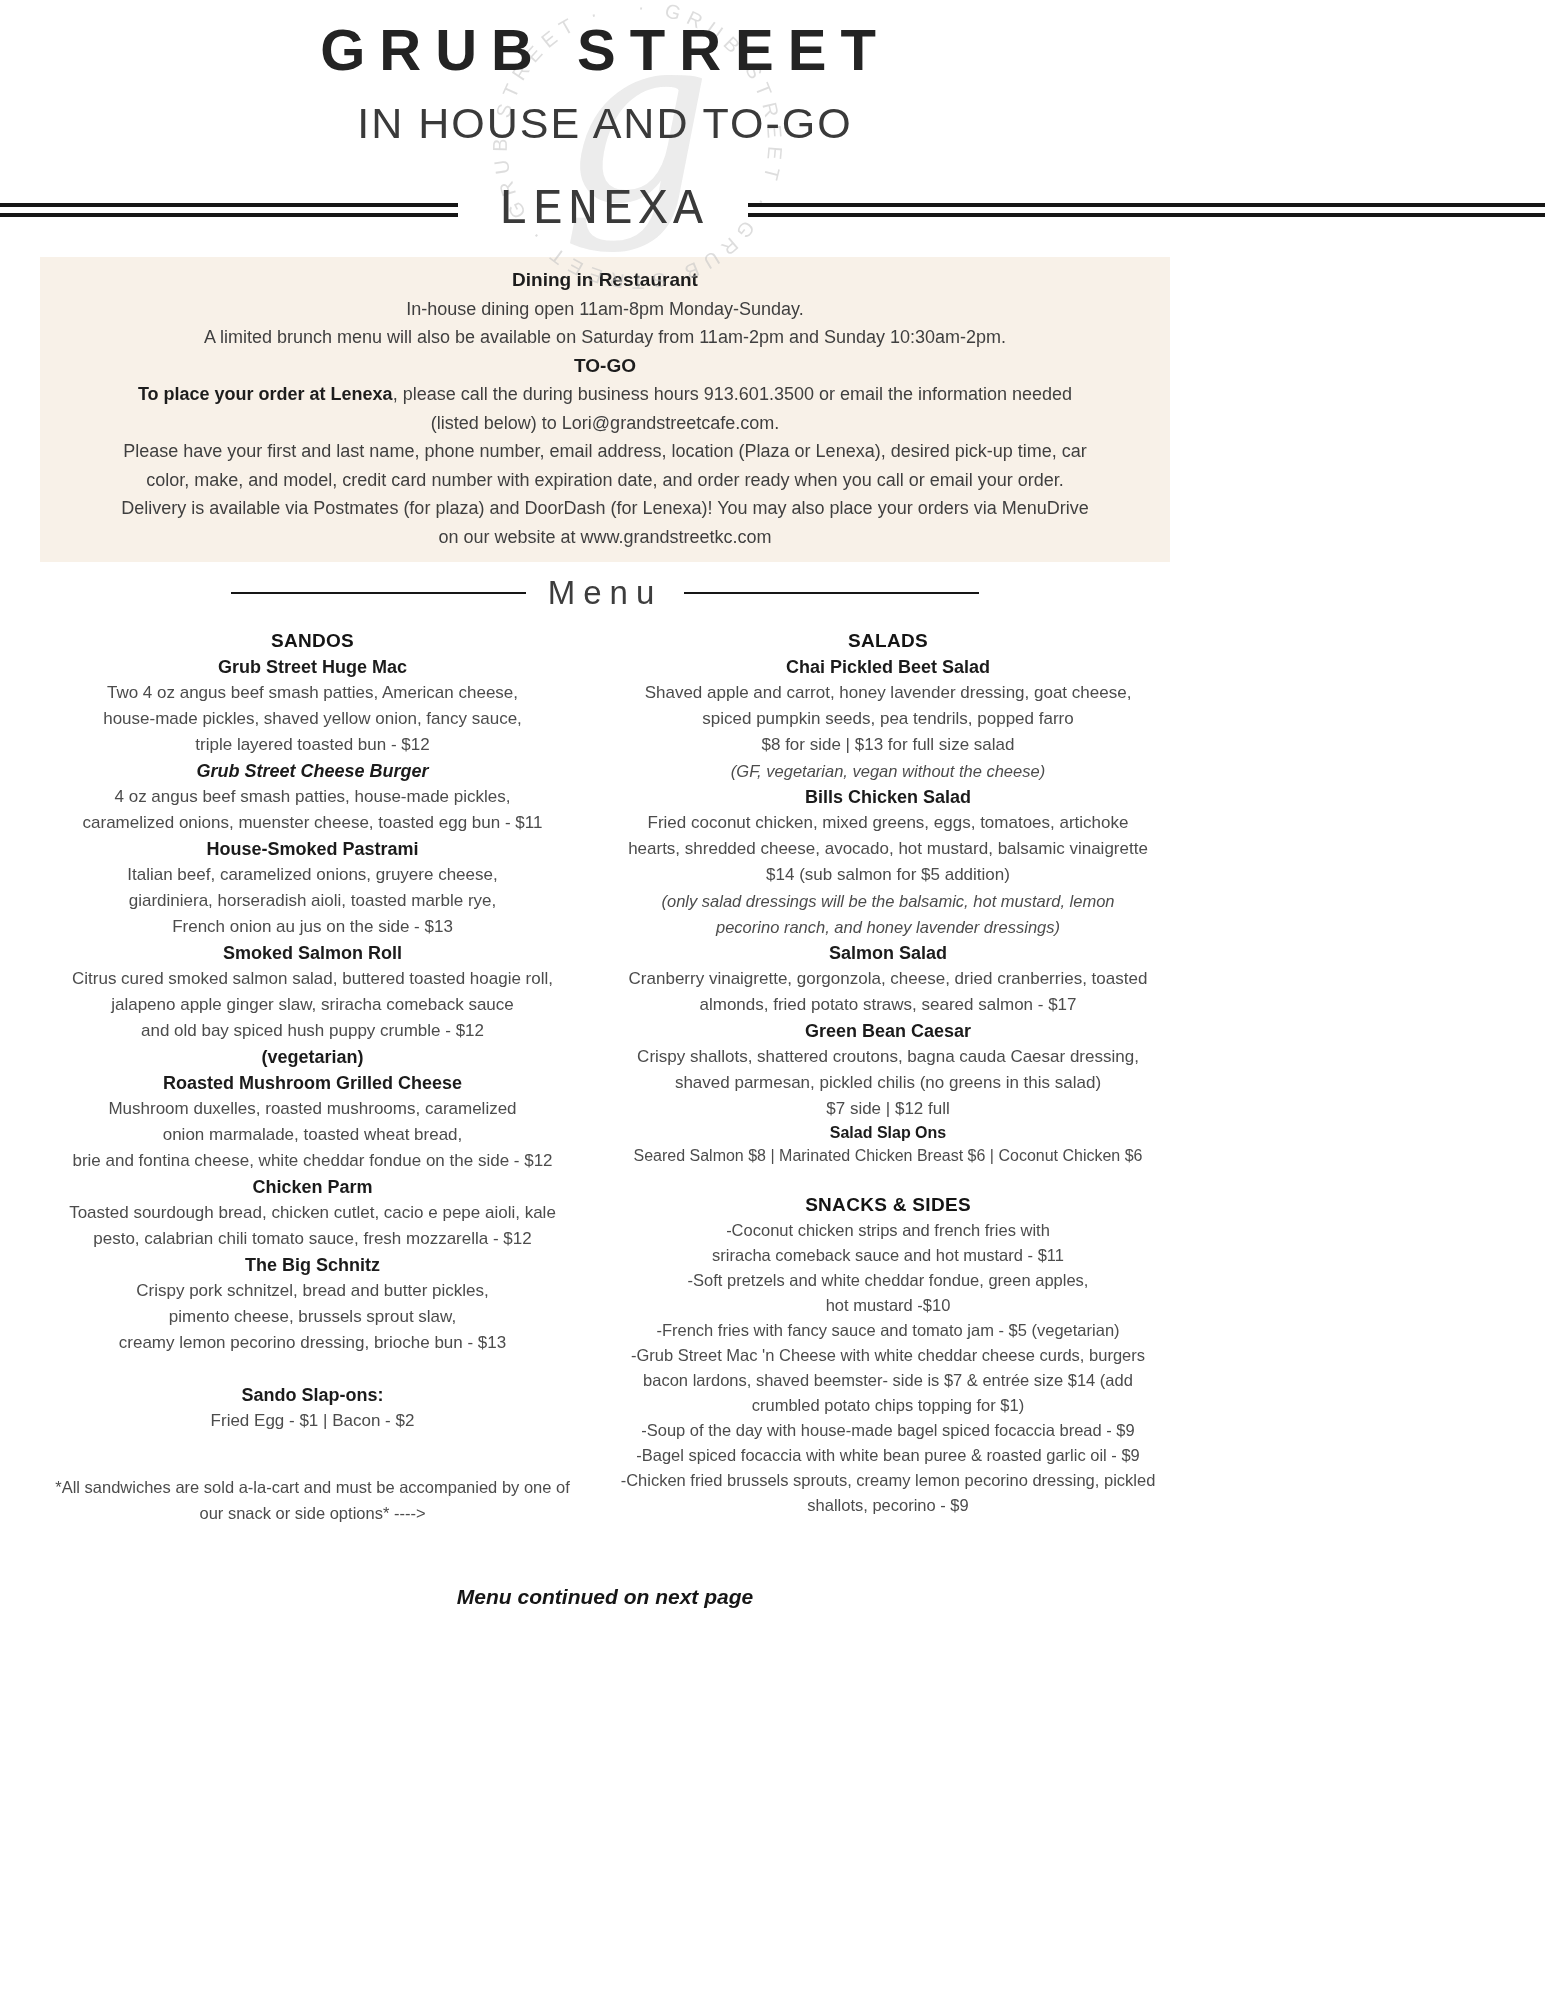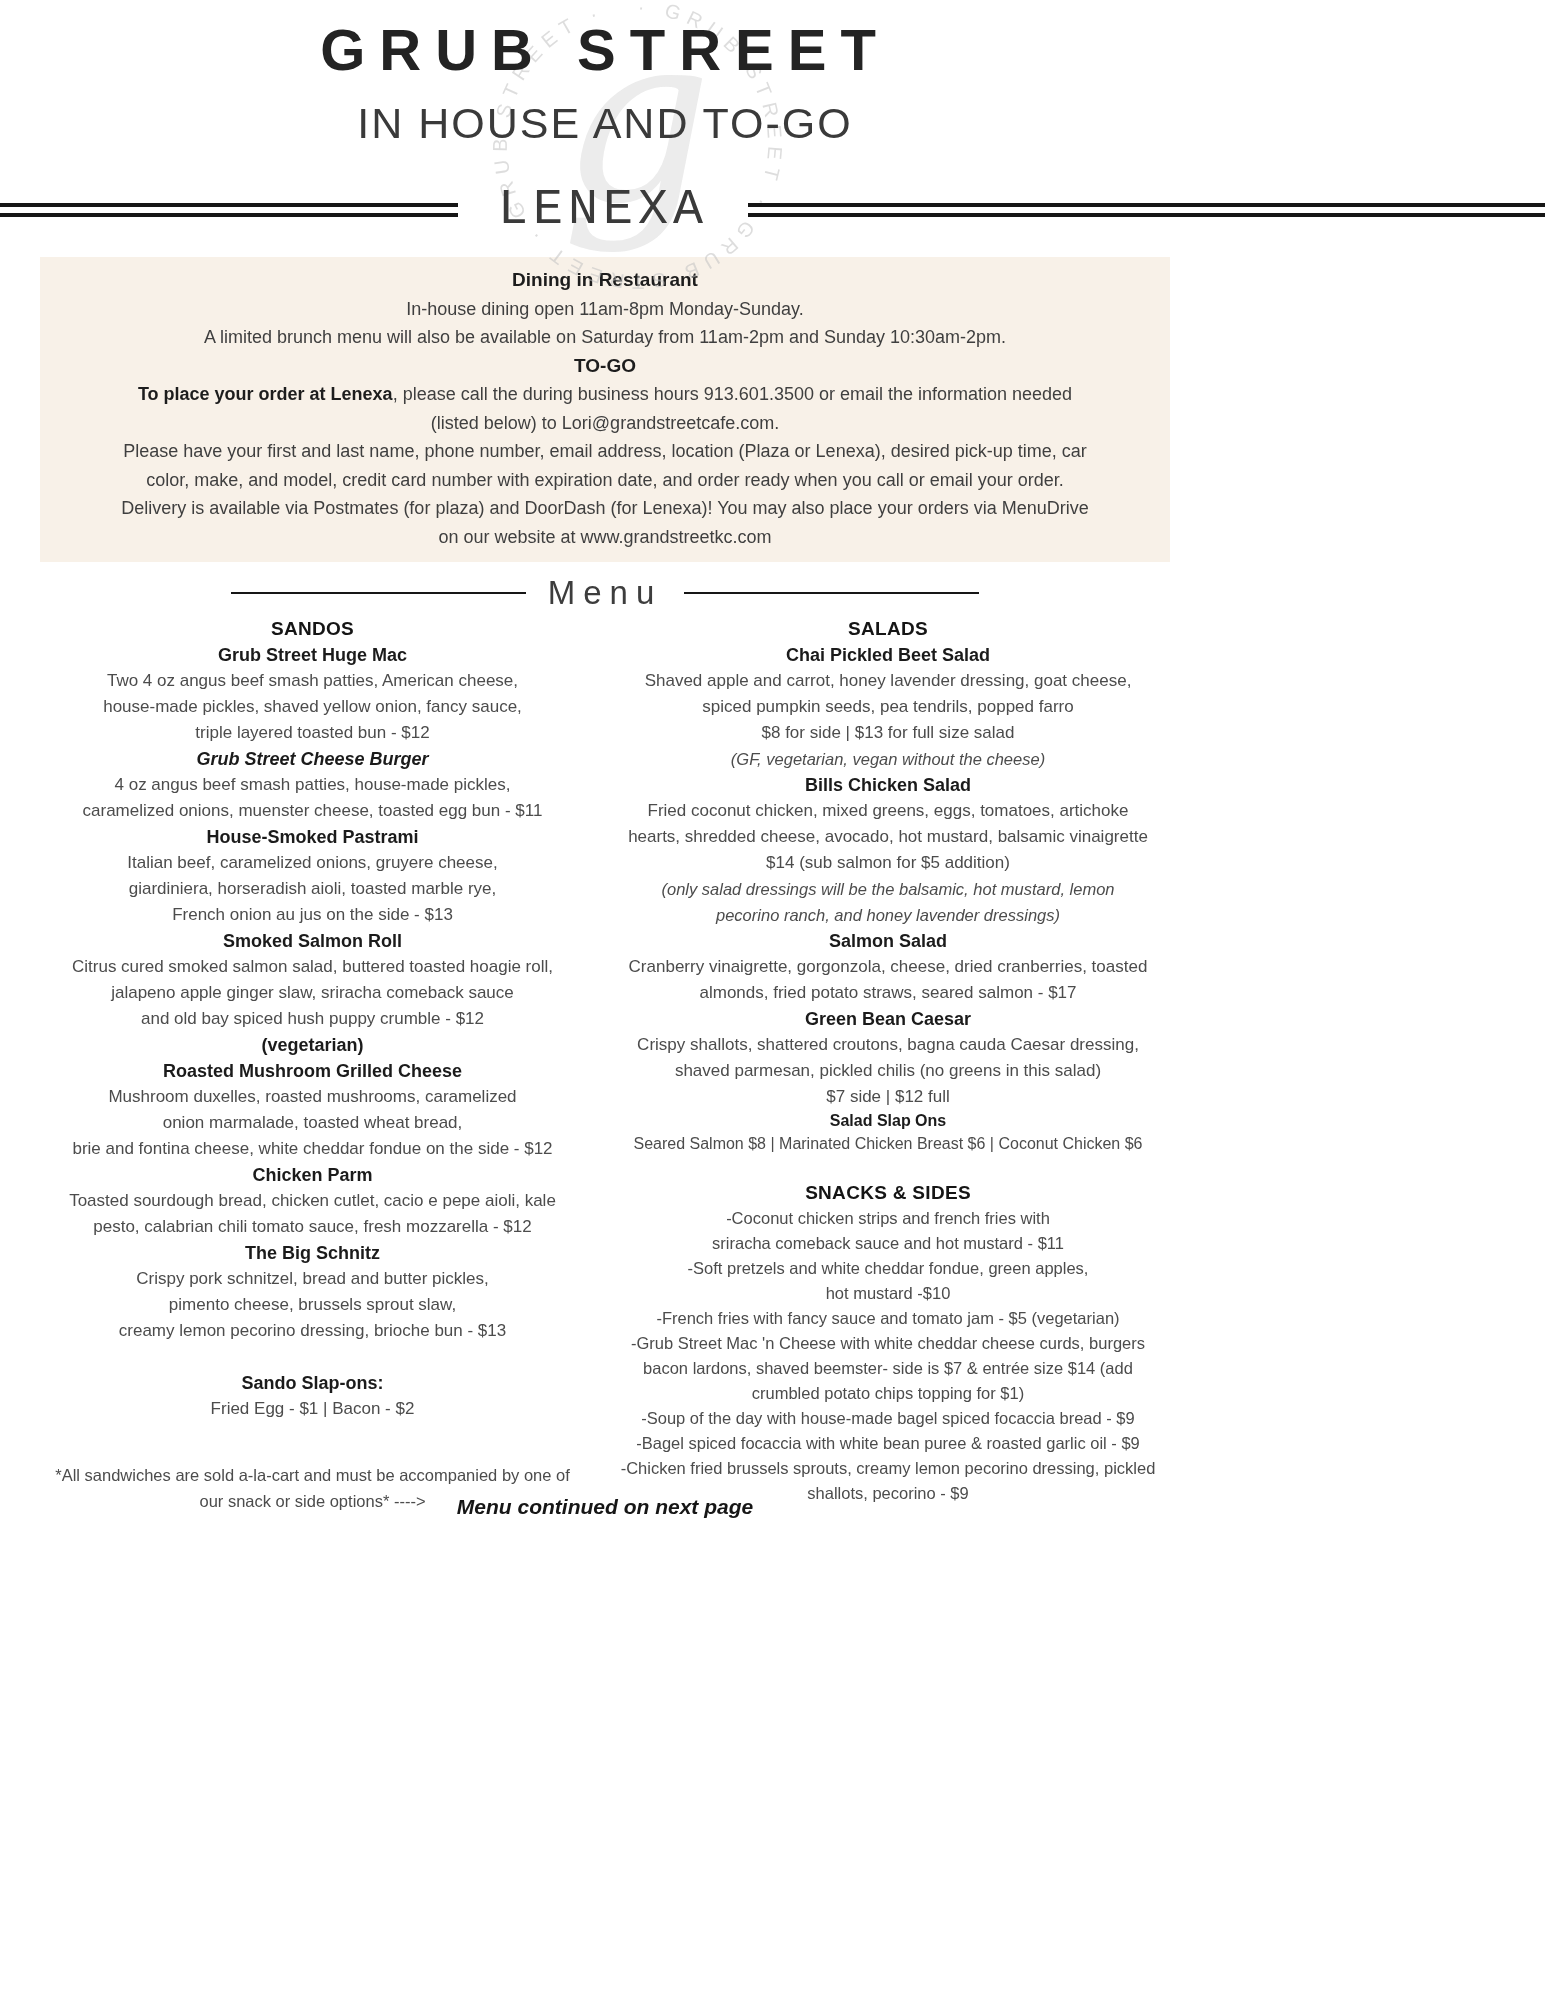--- a/index.html
+++ b/index.html
@@ -32,21 +32,21 @@
   .info-bold-title { font-weight:700; font-size:19px; color:#1d1d1d; }
   .pre { white-space:pre-line; }
   .order-lead { font-weight:700; color:#1d1d1d; }
 
   
   .menu-heading { display:flex; align-items:center; justify-content:center; margin-top:12px; height:38px; }
   .menu-rule { width:295px; height:2px; background:#161616; }
   .menu-title { font-size:33px; font-weight:400; letter-spacing:8px; color:#3d3d3d; margin:0 22px; }
 
   
-  .columns { display:flex; gap:23px; margin-top:4px; }
+  .columns { display:flex; gap:23px; margin-top:16px; }
   .col { text-align:center; }
   .col-left { width:545px; }
   .col-right { width:560px; }
 
   .section-title { font-size:19px; font-weight:700; color:#151515; line-height:26px; letter-spacing:.3px; }
   .item-name { font-size:18px; font-weight:700; color:#1b1b1b; line-height:26px; }
   .item-name.italic { font-style:italic; }
   .item-desc { font-size:17px; font-weight:300; color:#4c4c4c; line-height:26px; white-space:pre-line; }
   .item-note { font-size:16.5px; font-weight:300; font-style:italic; color:#4c4c4c; line-height:26px; white-space:pre-line; }
 
@@ -58,21 +58,21 @@
 
   .salad-slapons { margin-top:0; }
   .salad-slapons .slapons-title { font-size:16px; line-height:22px; }
   .salad-slapons .slapons-text { font-size:16px; line-height:24px; white-space:nowrap; }
 
   .snacks { margin-top:24px; }
   .snack-item { font-size:16.5px; font-weight:300; color:#4c4c4c; line-height:25px; white-space:pre-line; }
 
   
   .page-footer {
-    position:absolute; left:40px; top:1495px; width:1130px; text-align:center;
+    position:absolute; left:40px; top:1585px; width:1130px; text-align:center;
     font-size:21px; font-weight:700; font-style:italic; color:#161616;
   }
 </style>
 </head>
 <body>
 
 <div class="content hdr">
   <svg class="watermark" viewBox="0 0 345 345" aria-hidden="true">
     <defs>
       <path id="wm-circle" d="M172.5,42 a130.5,130.5 0 1,1 -0.01,0" fill="none"></path>

